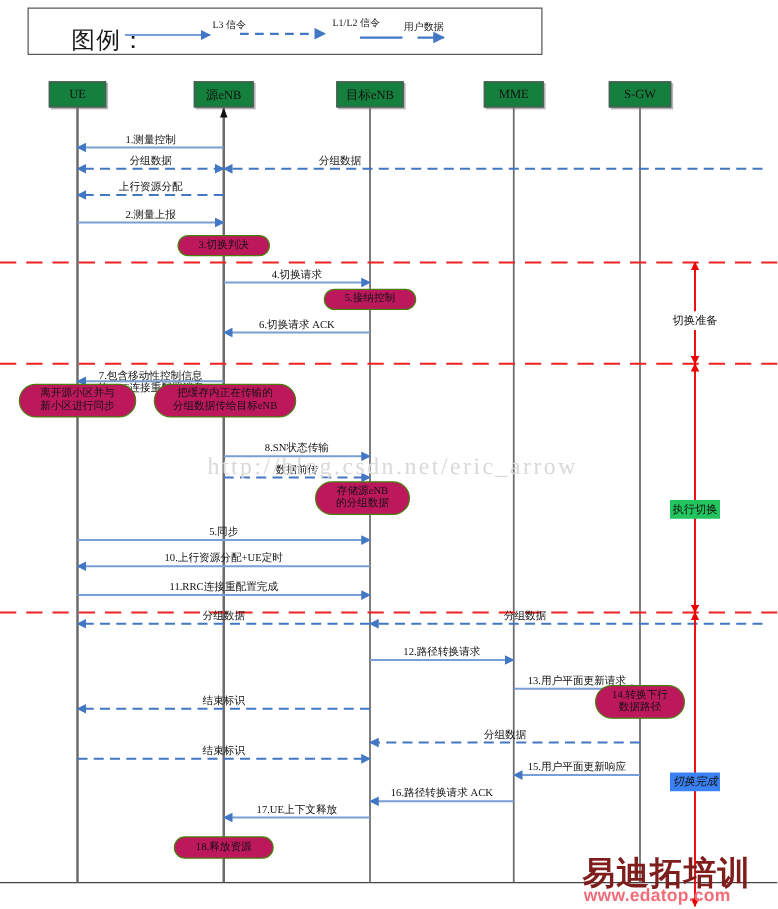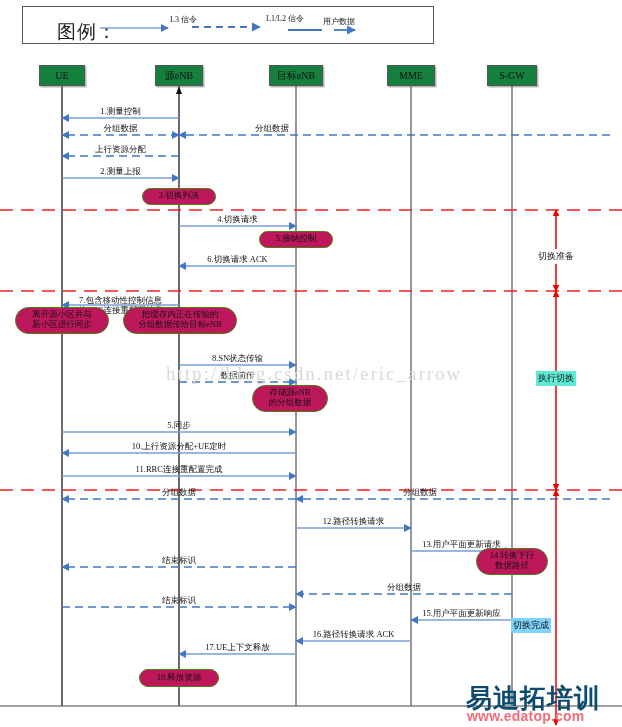--- a/index.html
+++ b/index.html
@@ -59,21 +59,21 @@
   .csdn-wm{
     position:absolute;left:166px;top:363px;
     font-size:19px;color:#d9d9d9;letter-spacing:2.0px;white-space:nowrap;
     font-family:"Liberation Serif","DejaVu Serif",serif;
   }
   .logo{
     position:absolute;left:466px;top:681px;width:150px;height:44px;
   }
   .logo-cn{
     position:absolute;left:0;top:0;font-size:26px;font-weight:bold;
-    color:#0c4a6e;letter-spacing:1px;white-space:nowrap;
+    color:#7f1d1d;letter-spacing:1px;white-space:nowrap;
     font-family:"Liberation Sans","DejaVu Sans",sans-serif;
   }
   .logo-url{
     position:absolute;left:1px;top:27px;font-size:14px;font-weight:bold;
     color:#f26d78;letter-spacing:0.2px;white-space:nowrap;
     font-family:"Liberation Sans","DejaVu Sans",sans-serif;
   }
 </style>
 </head>
 <body>
@@ -224,22 +224,22 @@
         <div>14.转换下行</div>
         <div>数据路径</div>
       </div>
       <div class="bubble" style="left: 179px; top: 669px; width: 80px; height: 18px;">
         <div>18.释放资源</div>
       </div>
     </div>
 
   <div id="phaselabels">
       <div class="phase-label" style="left: 556px; top: 249px; background: rgb(255, 255, 255); padding: 1px 2px;">切换准备</div>
-      <div class="phase-label" style="left: 556px; top: 371px; background: #5eead4; padding: 1px 2px;">执行切换</div>
-      <div class="phase-label" style="left: 531px; top: 618px; background: #7dd3fc; padding: 1px 2px;">切换完成</div>
+      <div class="phase-label" style="left: 556px; top: 400px; background: #22c55e; padding: 1px 2px;">执行切换</div>
+      <div class="phase-label" style="left: 556px; top: 618px; background: #3b82f6; padding: 1px 2px; font-style: italic;">切换完成</div>
     </div>
 
   <div class="csdn-wm">http://blog.csdn.net/eric_arrow</div>
 
   <div class="logo">
     <div class="logo-cn">易迪拓培训</div>
     <div class="logo-url">www.edatop.com</div>
   </div>
 
 </div>

